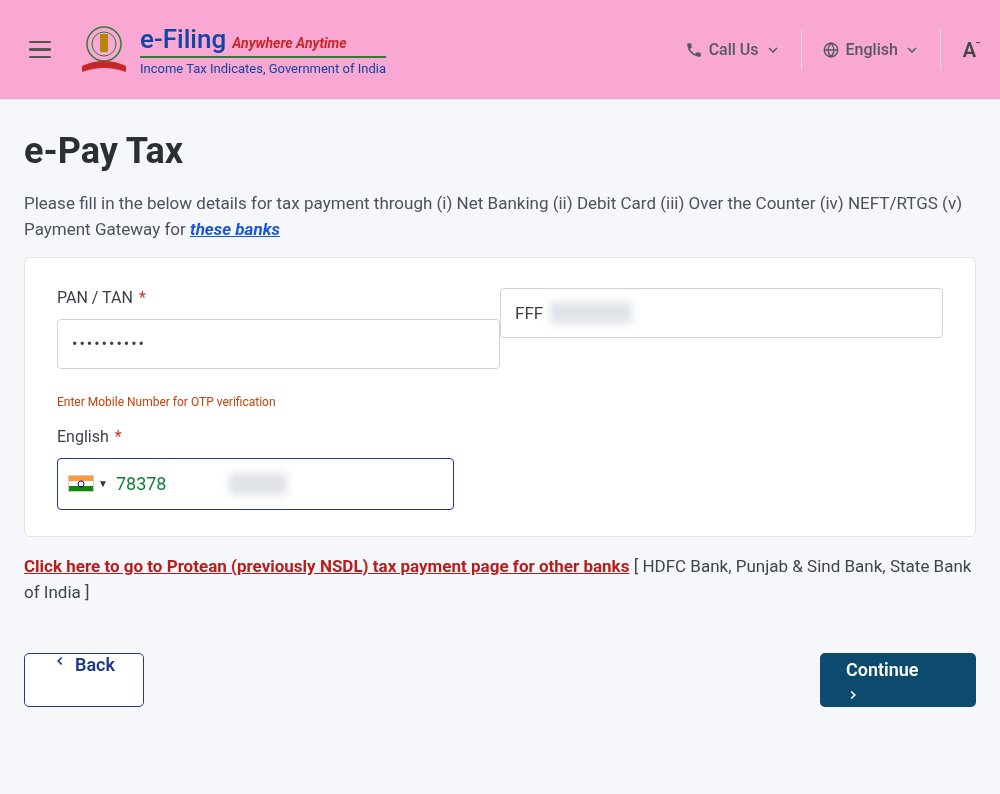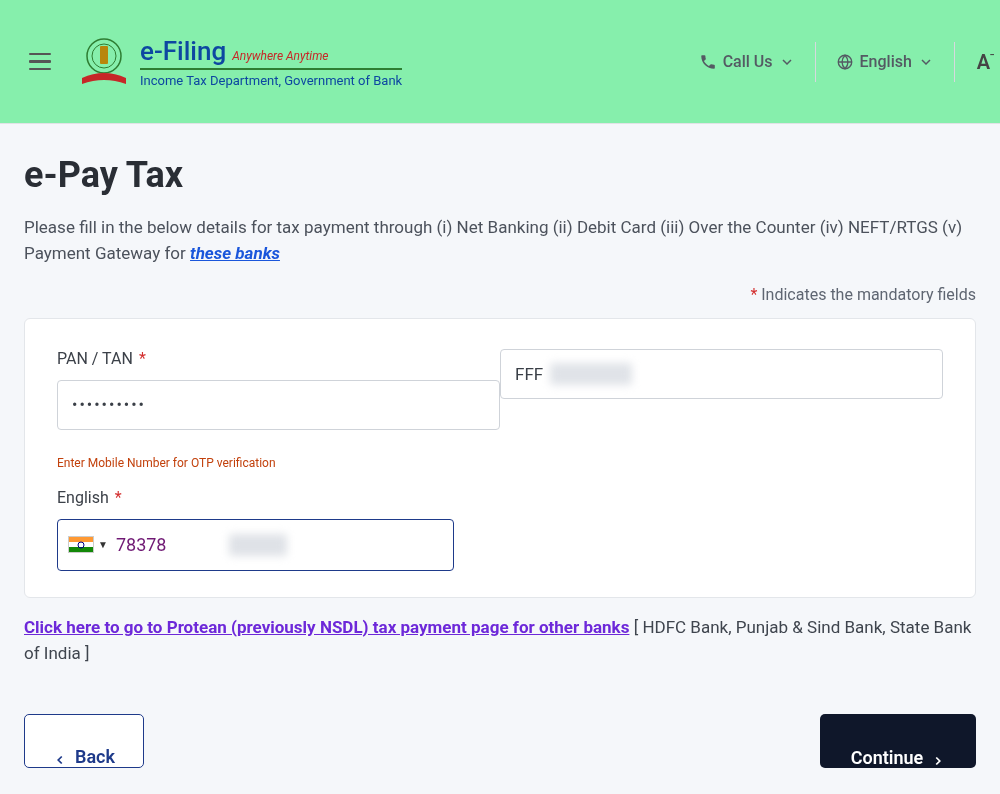--- a/index.html
+++ b/index.html
@@ -5,22 +5,22 @@
   * { box-sizing: border-box; margin: 0; padding: 0; }
   body {
     font-family: -apple-system, BlinkMacSystemFont, "Segoe UI", Roboto, Arial, sans-serif;
     background: #f5f7fa;
     color: #333;
     width: 1000px;
     height: 794px;
     overflow: hidden;
   }
   .header {
-    background: #86efac;
-    height: 124px;
+    background: #f9a8d4;
+    height: 100px;
     border-bottom: 1px solid #e1e3e6;
     display: flex;
     align-items: center;
     padding: 0 24px;
     position: relative;
   }
   .menu-btn {
     width: 32px; height: 32px;
     display: flex; flex-direction: column; justify-content: center; align-items: center;
     gap: 5px; cursor: pointer; margin-right: 20px;
@@ -28,24 +28,24 @@
   .menu-btn span { display:block; width: 22px; height: 2.5px; background:#555; border-radius:1px; }
   .logo-block { display:flex; align-items:center; gap:8px; }
   .emblem {
     width: 56px; height: 56px; position: relative;
     display:flex; align-items:center; justify-content:center;
   }
   .emblem svg { width:56px; height:56px; }
   .brand-text { display:flex; flex-direction:column; }
   .brand-line1 { display:flex; align-items:baseline; gap:6px; }
   .brand-efiling { color:#0d47a1; font-size:26px; font-weight:500; }
-  .brand-tag { color:#c62828; font-style:italic; font-size:12px; font-weight:400; }
+  .brand-tag { color:#c62828; font-style:italic; font-size:14px; font-weight:700; }
   .brand-under { border-top:2.5px solid #2e7d32; margin-top:2px; padding-top:3px; color:#0d47a1; font-size:13px; }
   .header-right {
-    position:absolute; right:2px; top:0; bottom:0;
+    position:absolute; right:16px; top:0; bottom:0;
     display:flex; align-items:center;
   }
   .hdr-item {
     display:flex; align-items:center; gap:6px;
     padding: 0 20px; height:40px; color:#545a63; font-size:16px; font-weight:500;
     cursor:pointer;
   }
   .hdr-item + .hdr-item { border-left:1px solid #d6d9de; }
   .partial-a {
     font-size:20px; font-weight:600; color:#444; padding:0 4px 0 22px;
@@ -82,33 +82,33 @@
     width:26px; height:17px; display:inline-block; margin-right:4px;
     background: linear-gradient(to bottom, #ff9933 0 33%, #fff 33% 67%, #138808 67% 100%);
     border:0.5px solid #ccc; position:relative;
   }
   .flag::after {
     content:""; position:absolute; top:50%; left:50%; width:5px; height:5px;
     border:0.8px solid #000080; border-radius:50%; transform:translate(-50%,-50%);
   }
   .flag-caret { font-size:10px; color:#333; margin-right:8px; }
   .phone-input {
-    border:none; outline:none; flex:1; font-size:18px; color:#701a75; background:transparent;
+    border:none; outline:none; flex:1; font-size:18px; color:#15803d; background:transparent;
     font-family:inherit;
   }
   .below-card { margin-top:16px; font-size:17px; color:#3f454e; line-height:1.55; }
-  .below-card a { color:#6d28d9; font-weight:700; text-decoration:underline; }
+  .below-card a { color:#b91c1c; font-weight:700; text-decoration:underline; }
   .actions { display:flex; justify-content:space-between; margin-top:48px; }
   .btn {
     height:54px; border-radius:5px; font-size:18px; font-weight:600;
-    display:flex; align-items:flex-end; justify-content:center; gap:8px;
+    display:flex; align-items:flex-start; justify-content:center; gap:8px;
     padding:0 26px; cursor:pointer; font-family:inherit;
   }
   .btn-back { background:#fff; color:#1e3a8a; border:1.5px solid #1e3a8a; min-width:120px; }
-  .btn-continue { background:#0f172a; color:#fff; border:none; min-width:156px; }
+  .btn-continue { background:#0c4a6e; color:#fff; border:none; min-width:156px;flex-direction:column; }
   .chev { display:inline-block; }
   .conf-wrap { position:relative; flex:1; }
   .conf-blur {
     position:absolute; left:50px; top:14px; height:22px; width:82px;
     background:#e0e3e8; filter:blur(4px); border-radius:3px; pointer-events:none;
   }
   .phone-wrap { position:relative; width:397px; }
   .phone-blur {
     position:absolute; left:172px; top:15px; height:22px; width:58px;
     background:#dfe2e7; filter:blur(4px); border-radius:3px; pointer-events:none;
@@ -130,21 +130,21 @@
         <circle cx="28" cy="22" r="12" fill="none" stroke="#2e7d32" stroke-width="1"></circle>
         <rect x="24" y="12" width="8" height="18" fill="#b8860b" rx="1"></rect>
         <path d="M6 44 Q28 34 50 44 L50 50 Q28 42 6 50 Z" fill="#c62828"></path>
       </svg>
     </div>
     <div class="brand-text">
       <div class="brand-line1">
         <span class="brand-efiling">e-Filing</span>
         <span class="brand-tag">Anywhere Anytime</span>
       </div>
-      <div class="brand-under">Income Tax Department, Government of Bank</div>
+      <div class="brand-under">Income Tax Indicates, Government of India</div>
     </div>
   </div>
   <div class="header-right">
     <div class="hdr-item">
       <svg width="18" height="18" viewBox="0 0 24 24" fill="#545a63">
           <path d="M6.6 10.8c1.4 2.8 3.8 5.1 6.6 6.6l2.2-2.2c.3-.3.7-.4 1-.2 1.2.4 2.4.6 3.7.6.6 0 1 .4 1 1V20c0 .6-.4 1-1 1C10.6 21 3 13.4 3 4c0-.6.4-1 1-1h3.5c.6 0 1 .4 1 1 0 1.3.2 2.5.6 3.7.1.4 0 .8-.3 1l-2.2 2.1z"></path>
         </svg>
       <span>Call Us</span>
       <svg width="16" height="16" viewBox="0 0 24 24" fill="none" stroke="#545a63" stroke-width="2.2">
           <polyline points="6 9 12 15 18 9"></polyline>
@@ -162,24 +162,20 @@
     </div>
     <div class="partial-a">A<span style="font-size:13px;position:relative;top:-5px;">⁻</span></div>
   </div>
 </div>
 
 <div class="main">
   <h1 class="page-title">e-Pay Tax</h1>
   <p class="page-sub">
     <span>Please fill in the below details for tax payment through (i) Net Banking (ii) Debit Card (iii) Over the Counter (iv) NEFT/RTGS (v) Payment Gateway for </span><a href="#">these banks</a>
   </p>
-  <div class="mandatory-note">
-    <span class="star">*</span>
-    <span>Indicates the mandatory fields</span>
-  </div>
 
   <div class="card">
     <div class="row">
       <div class="field">
         <div class="label">
           <span>PAN / TAN</span><span class="req">*</span>
         </div>
         <input class="input dots" readonly="" value="••••••••••" style="">
       </div>
       <div class="field conf-wrap">

